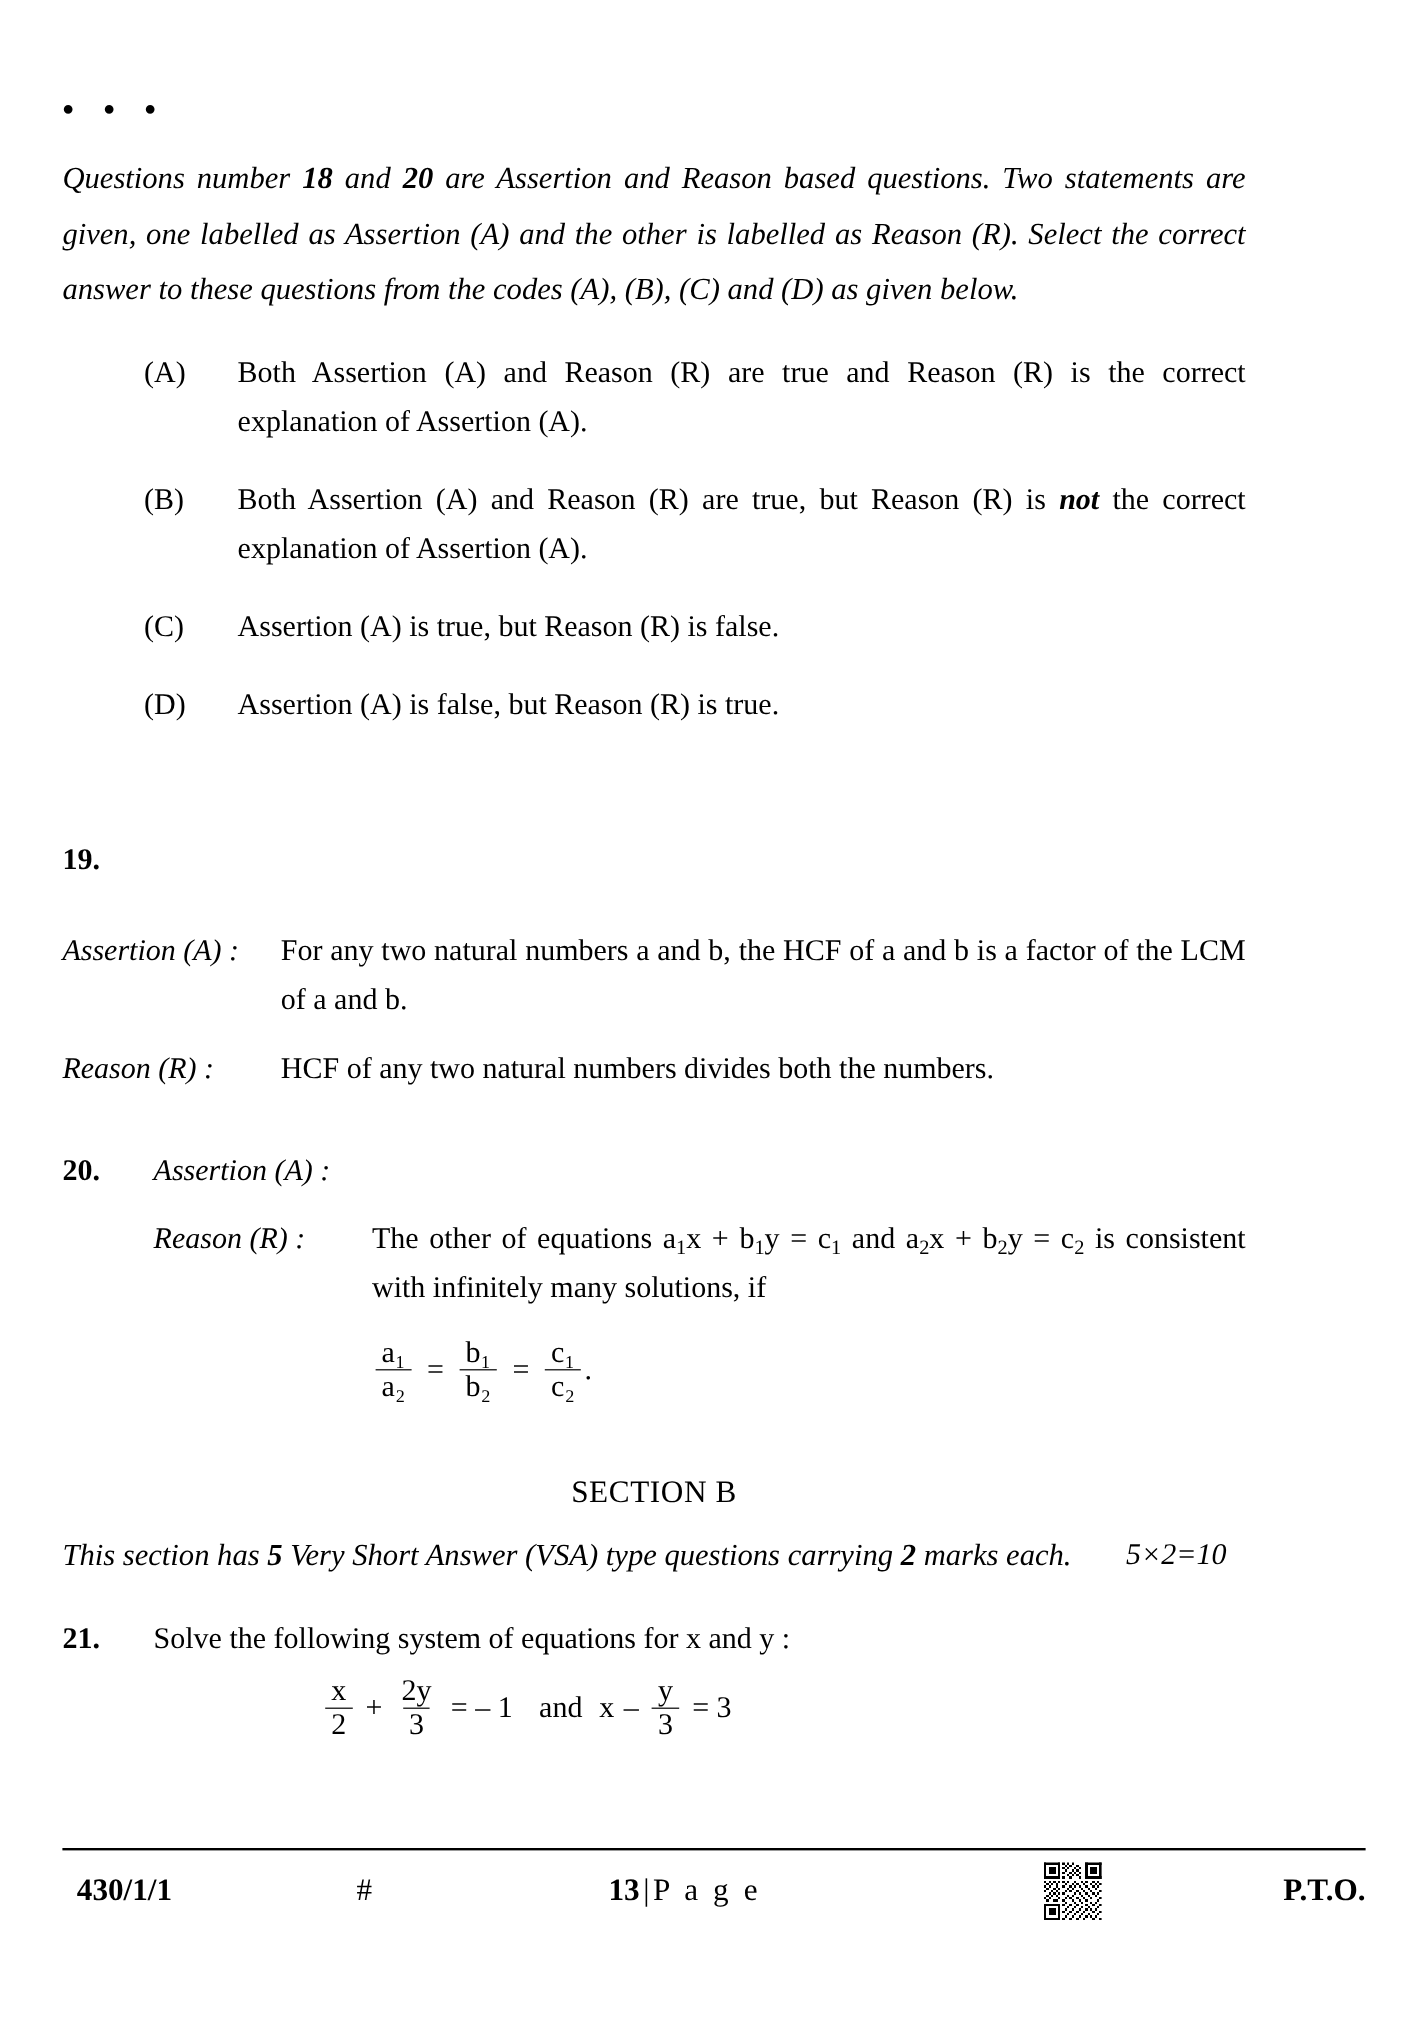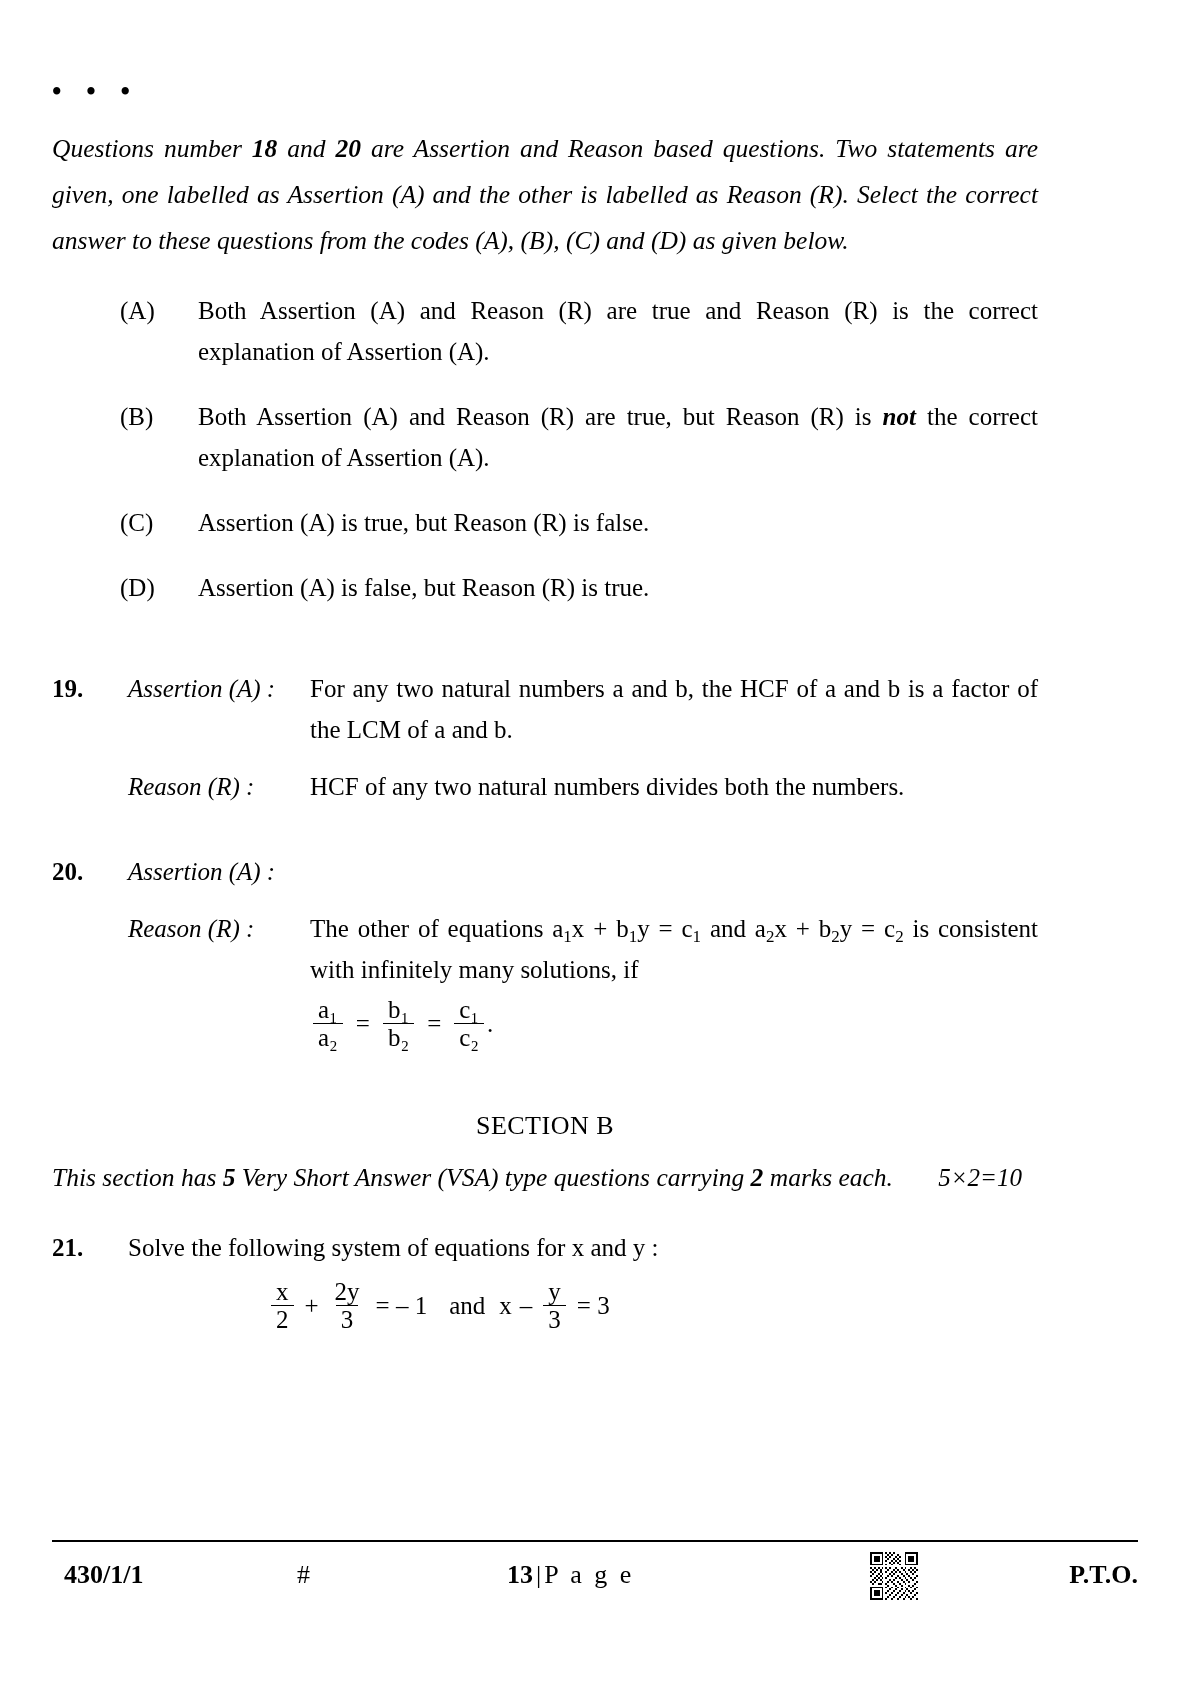--- a/index.html
+++ b/index.html
@@ -118,21 +118,21 @@
     align-items: center;
     vertical-align: -0.52em;
     margin: 0 3px;
     line-height: 1.08;
     font-size: 25px;
   }
   .frac .num { padding: 0 5px; }
   .frac .den { padding: 0 5px; border-top: 1.6px solid #000; }
 
   .frac-line {
-    margin-top: 6px;
+    margin-top: 20px;
     font-size: 25px;
     line-height: 30px;
     display: flex;
     align-items: center;
     gap: 0px;
   }
   .frac-line .eq { margin: 0 10px; }
 
   
   .section-head {
@@ -246,21 +246,21 @@
         <div class="opt-text"><span>Assertion (A) is true, but Reason (R) is false.</span></div>
       </div>
 
       <div class="opt-row">
         <div class="opt-label">(D)</div>
         <div class="opt-text"><span>Assertion (A) is false, but Reason (R) is true.</span></div>
       </div>
 
     </div>
 
-    <div class="q-block" style="margin-top:60px;">
+    <div class="q-block" style="margin-top:88px;flex-direction:column;">
       <div class="q-num">19.</div>
       <div class="q-body">
         <div class="ar-row">
           <div class="ar-label">Assertion (A) :</div>
           <div class="ar-text">For any two natural numbers a and b, the HCF of a and b is a factor of the LCM of a and b.</div>
         </div>
         <div class="ar-row" style="margin-top:16px;">
           <div class="ar-label">Reason (R) :</div>
           <div class="ar-text">HCF of any two natural numbers divides both the numbers.</div>
         </div>

